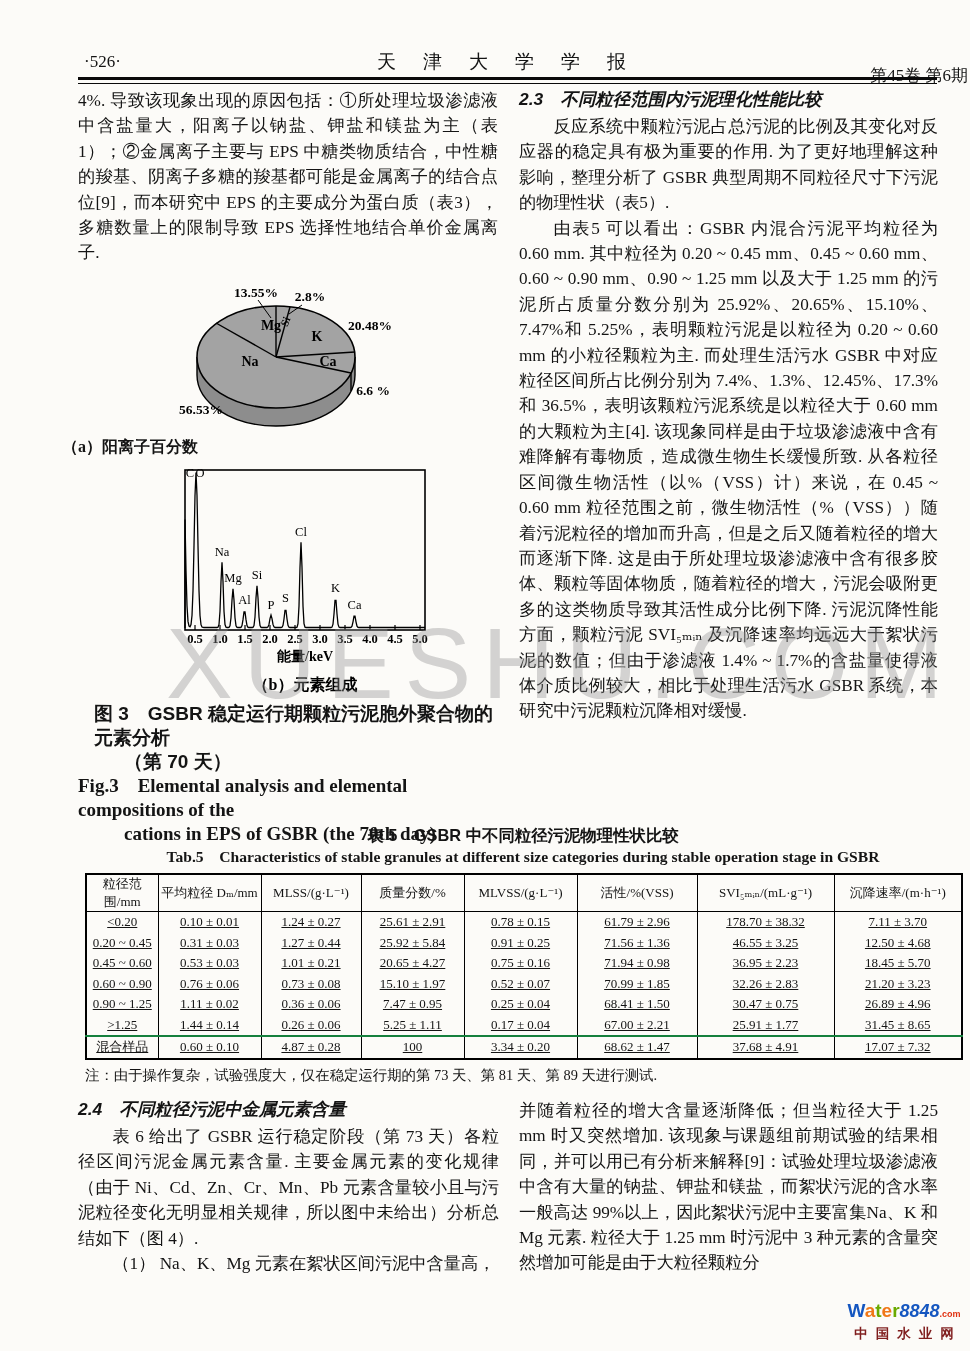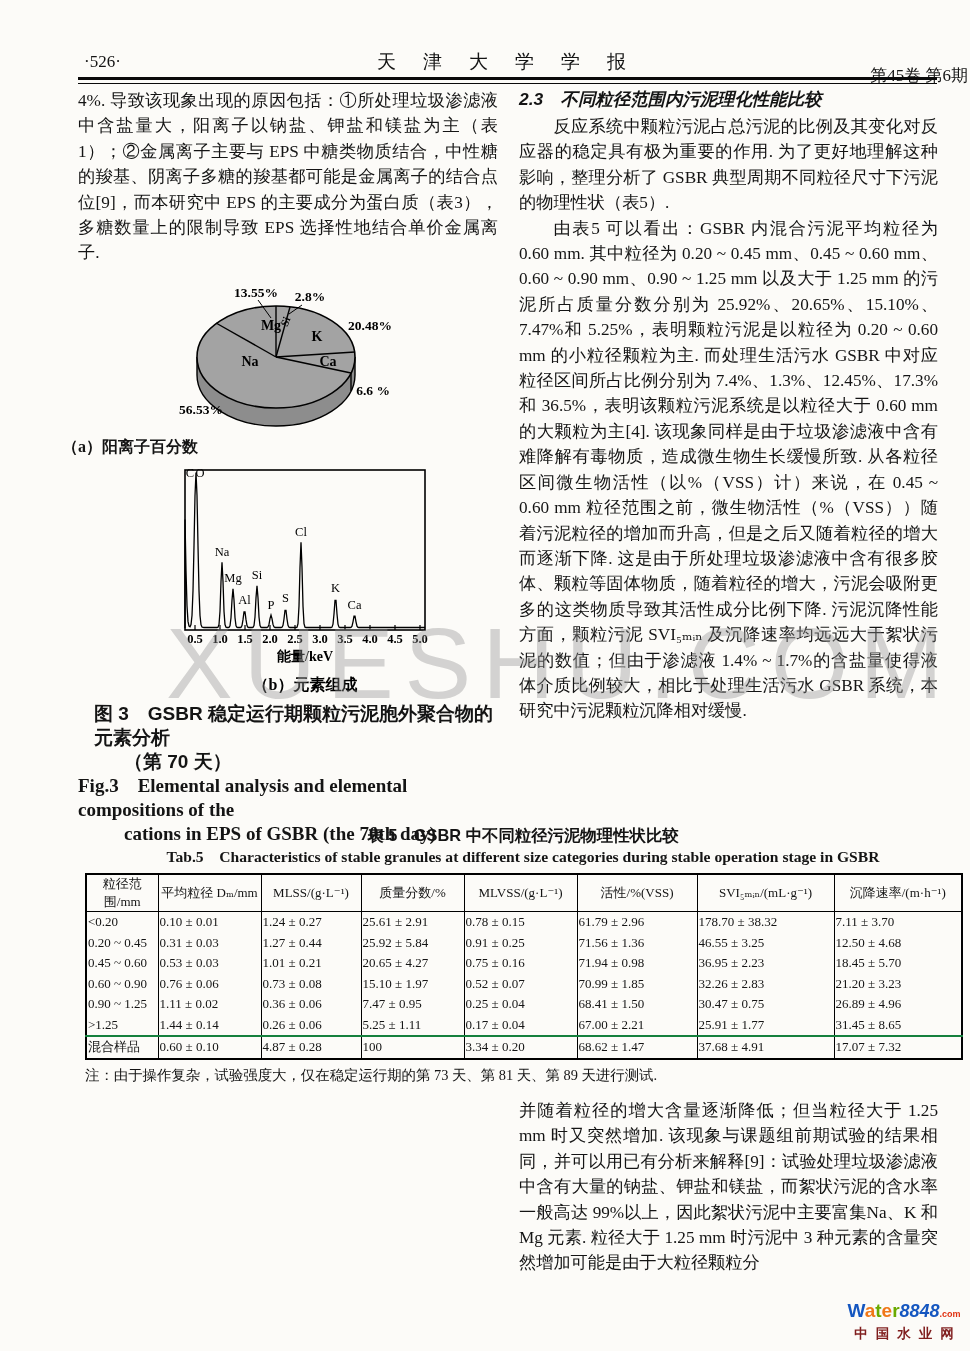--- a/index.html
+++ b/index.html
@@ -52,21 +52,21 @@
   .table-block{position:absolute;left:85px;top:824px;width:876px;}
   .tbl-title-cn{text-align:center;font-family:"Liberation Sans","DejaVu Sans",sans-serif;
                 font-weight:bold;font-size:16.4px;line-height:22px;}
   .tbl-title-en{text-align:center;font-weight:bold;font-size:15.6px;line-height:22px;}
   table.t5{width:100%;border-collapse:collapse;margin-top:5px;table-layout:fixed;
            font-size:13px;}
   table.t5{border:2px solid #000;}
   table.t5 th{font-weight:normal;height:31px;border:1px solid #000;border-top:2px solid #000;
               padding:0 1px;text-align:center;}
   table.t5 td{height:20.5px;border-left:1px solid #000;border-right:1px solid #000;
-              border-top:0;border-bottom:0;padding:0 1px;text-align:left;}
+              border-top:0;border-bottom:0;padding:0 1px;text-align:center;text-decoration:underline;}
   table.t5 tr.mixed td{border-top:2px solid #15803d;}
   .tbl-note{font-size:14.4px;margin-top:6px;}
   
   .logo{position:absolute;left:843px;top:1301px;width:122px;text-align:center;line-height:20px;}
   .logo-word{font-family:"Liberation Sans","DejaVu Sans",sans-serif;font-weight:bold;font-size:19px;}
   .logo-num{font-family:Liberation Sans, sans-serif;font-style:italic;font-weight:bold;font-size:18px;}
   .logo-com{font-family:"Liberation Sans",sans-serif;font-weight:bold;font-size:9px;}
   .logo-sub{font-family:"Liberation Sans","DejaVu Sans",sans-serif;font-weight:bold;
             font-size:13.5px;letter-spacing:8px;margin-left:8px;}
 </style>
@@ -263,20 +263,25 @@
             <td>3.34 ± 0.20</td>
             <td>68.62 ± 1.47</td>
             <td>37.68 ± 4.91</td>
             <td>17.07 ± 7.32</td>
           </tr>
         </tbody>
     </table>
     <div class="tbl-note">注：由于操作复杂，试验强度大，仅在稳定运行期的第 73 天、第 81 天、第 89 天进行测试.</div>
   </div>
 
+  <div class="col col-left2">
+    <div class="sec-heading">2.4　不同粒径污泥中金属元素含量</div>
+    <p class="body-p">表 6 给出了 GSBR 运行稳定阶段（第 73 天）各粒径区间污泥金属元素含量. 主要金属元素的变化规律（由于 Ni、Cd、Zn、Cr、Mn、Pb 元素含量较小且与污泥粒径变化无明显相关规律，所以图中未给出）分析总结如下（图 4）.</p>
+    <p class="body-p">（1） Na、K、Mg 元素在絮状区间污泥中含量高，</p>
+  </div>
 
   <div class="col col-right2">
     <p class="body-p no-indent">并随着粒径的增大含量逐渐降低；但当粒径大于 1.25 mm 时又突然增加. 该现象与课题组前期试验的结果相同，并可以用已有分析来解释[9]：试验处理垃圾渗滤液中含有大量的钠盐、钾盐和镁盐，而絮状污泥的含水率一般高达 99%以上，因此絮状污泥中主要富集Na、K 和 Mg 元素. 粒径大于 1.25 mm 时污泥中 3 种元素的含量突然增加可能是由于大粒径颗粒分</p>
   </div>
 
   <div class="logo">
     <div>
       <span class="logo-word"><span style="color: rgb(20, 86, 192);">W</span><span style="color: rgb(240, 120, 24);">a</span><span style="color: rgb(106, 170, 0);">t</span><span style="color: rgb(240, 120, 24);">e</span><span style="color: rgb(106, 170, 0);">r</span></span><span class="logo-num" style="color: rgb(20, 86, 192);">8848</span><span class="logo-com" style="color: rgb(224, 48, 16);">.com</span>
     </div>
     <div class="logo-sub" style="color: #7f1d1d;">中国水业网</div>

